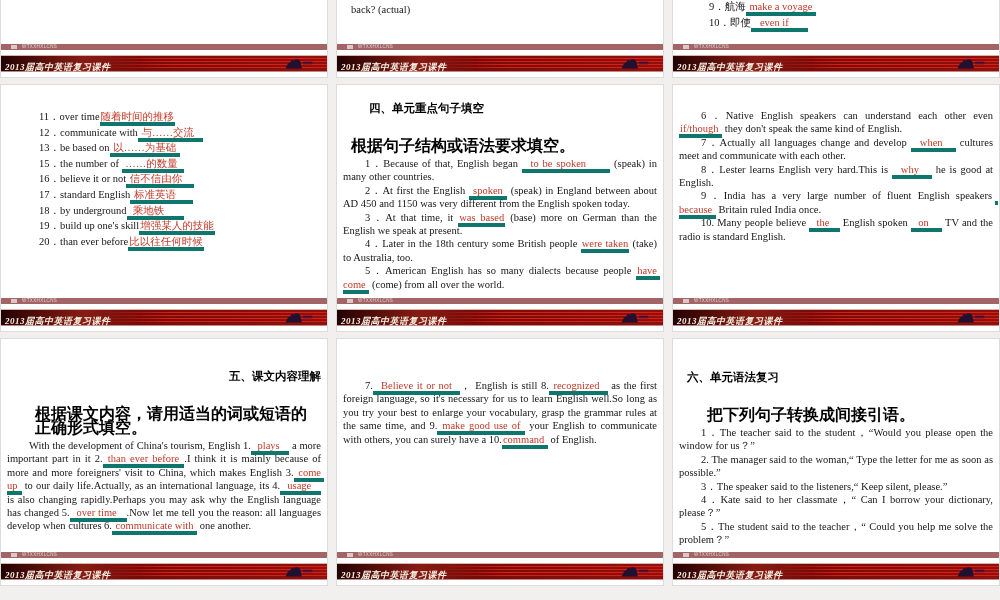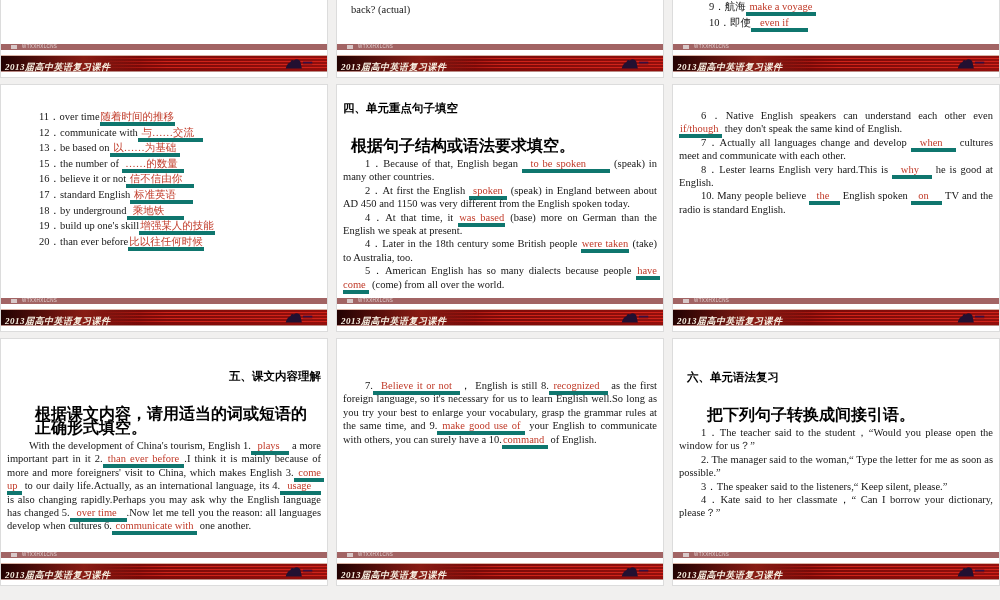--- a/index.html
+++ b/index.html
@@ -134,25 +134,25 @@
       <span class="ftitle">2013届高中英语复习课件</span>
       <svg class="flogo" viewBox="0 0 52 20">
         <path fill="#221031" d="M3,18 q2,-9 8,-11 q2,-6 6,-3 q6,-5 11,1 l3,13 z"></path>
         <rect x="33" y="6" width="16" height="3" fill="#3a1040"></rect>
         <rect x="33" y="11" width="16" height="3" fill="#8c1212"></rect>
       </svg>
     </div>
   </div>
   <div class="slide s5 r1 c1">
     <div class="content">
-        <div class="blk h1" style=""><span>四、单元重点句子填空</span></div>
+        <div class="blk h1" style="margin-left: 26px;"><span>四、单元重点句子填空</span></div>
         <div class="blk h2" style="margin-left: 8px;"><span>根据句子结构或语法要求填空。</span></div>
         <div class="blk p"><span>1．Because of that, English began </span><span class="ans">  to be spoken      </span><span> (speak) in many other countries.</span></div>
         <div class="blk p"><span>2．At first the English </span><span class="ans"> spoken </span><span> (speak) in England between about AD 450 and 1150 was very different from the English spoken today.</span></div>
-        <div class="blk p"><span>4．At that time, it </span><span class="ans">was based</span><span> (base) more on German than the English we speak at present.</span></div>
+        <div class="blk p"><span>3．At that time, it </span><span class="ans">was based</span><span> (base) more on German than the English we speak at present.</span></div>
         <div class="blk p"><span>4．Later in the 18th century some British people </span><span class="ans">were taken</span><span> (take) to Australia, too.</span></div>
         <div class="blk p"><span>5．American English has so many dialects because people </span><span class="ans">have come </span><span> (come) from all over the world.</span></div>
       </div>
     <div class="wm">
       <span class="wm-ic"></span>
       <span class="wm-t">WTXXHXLCNS</span>
     </div>
     <div class="fbar">
       <div class="stripes"></div>
       <span class="ftitle">2013届高中英语复习课件</span>
@@ -161,20 +161,21 @@
         <rect x="33" y="6" width="16" height="3" fill="#3a1040"></rect>
         <rect x="33" y="11" width="16" height="3" fill="#8c1212"></rect>
       </svg>
     </div>
   </div>
   <div class="slide s6 r1 c2">
     <div class="content">
         <div class="blk p"><span>6．Native English speakers can understand each other even </span><span class="ans">if/though </span><span> they don't speak the same kind of English.</span></div>
         <div class="blk p"><span>7．Actually all languages change and develop </span><span class="ans">  when   </span><span> cultures meet and communicate with each other.</span></div>
         <div class="blk p"><span>8．Lester learns English very hard.This is </span><span class="ans">  why   </span><span> he is good at English.</span></div>
+        <div class="blk p"><span>9．India has a very large number of fluent English speakers </span><span class="ans"> because </span><span> Britain ruled India once.</span></div>
         <div class="blk p"><span>10. Many people believe </span><span class="ans">  the   </span><span> English spoken </span><span class="ans">  on    </span><span> TV and the radio is standard English.</span></div>
       </div>
     <div class="wm">
       <span class="wm-ic"></span>
       <span class="wm-t">WTXXHXLCNS</span>
     </div>
     <div class="fbar">
       <div class="stripes"></div>
       <span class="ftitle">2013届高中英语复习课件</span>
       <svg class="flogo" viewBox="0 0 52 20">
@@ -223,20 +224,21 @@
     </div>
   </div>
   <div class="slide s9 r2 c2">
     <div class="content">
         <div class="blk h1" style="margin-left: 8px;"><span>六、单元语法复习</span></div>
         <div class="blk h2" style="margin-left: 28px;"><span>把下列句子转换成间接引语。</span></div>
         <div class="blk p"><span>1．The teacher said to the student，“Would you please open the window for us？”</span></div>
         <div class="blk p"><span>2. The manager said to the woman,“ Type the letter for me as soon as possible.”</span></div>
         <div class="blk p"><span>3．The speaker said to the listeners,“ Keep silent, please.”</span></div>
         <div class="blk p"><span>4．Kate said to her classmate，“ Can I borrow your dictionary, please？”</span></div>
+        <div class="blk p"><span>5．The student said to the teacher，“ Could you help me solve the problem？”</span></div>
       </div>
     <div class="wm">
       <span class="wm-ic"></span>
       <span class="wm-t">WTXXHXLCNS</span>
     </div>
     <div class="fbar">
       <div class="stripes"></div>
       <span class="ftitle">2013届高中英语复习课件</span>
       <svg class="flogo" viewBox="0 0 52 20">
         <path fill="#221031" d="M3,18 q2,-9 8,-11 q2,-6 6,-3 q6,-5 11,1 l3,13 z"></path>

